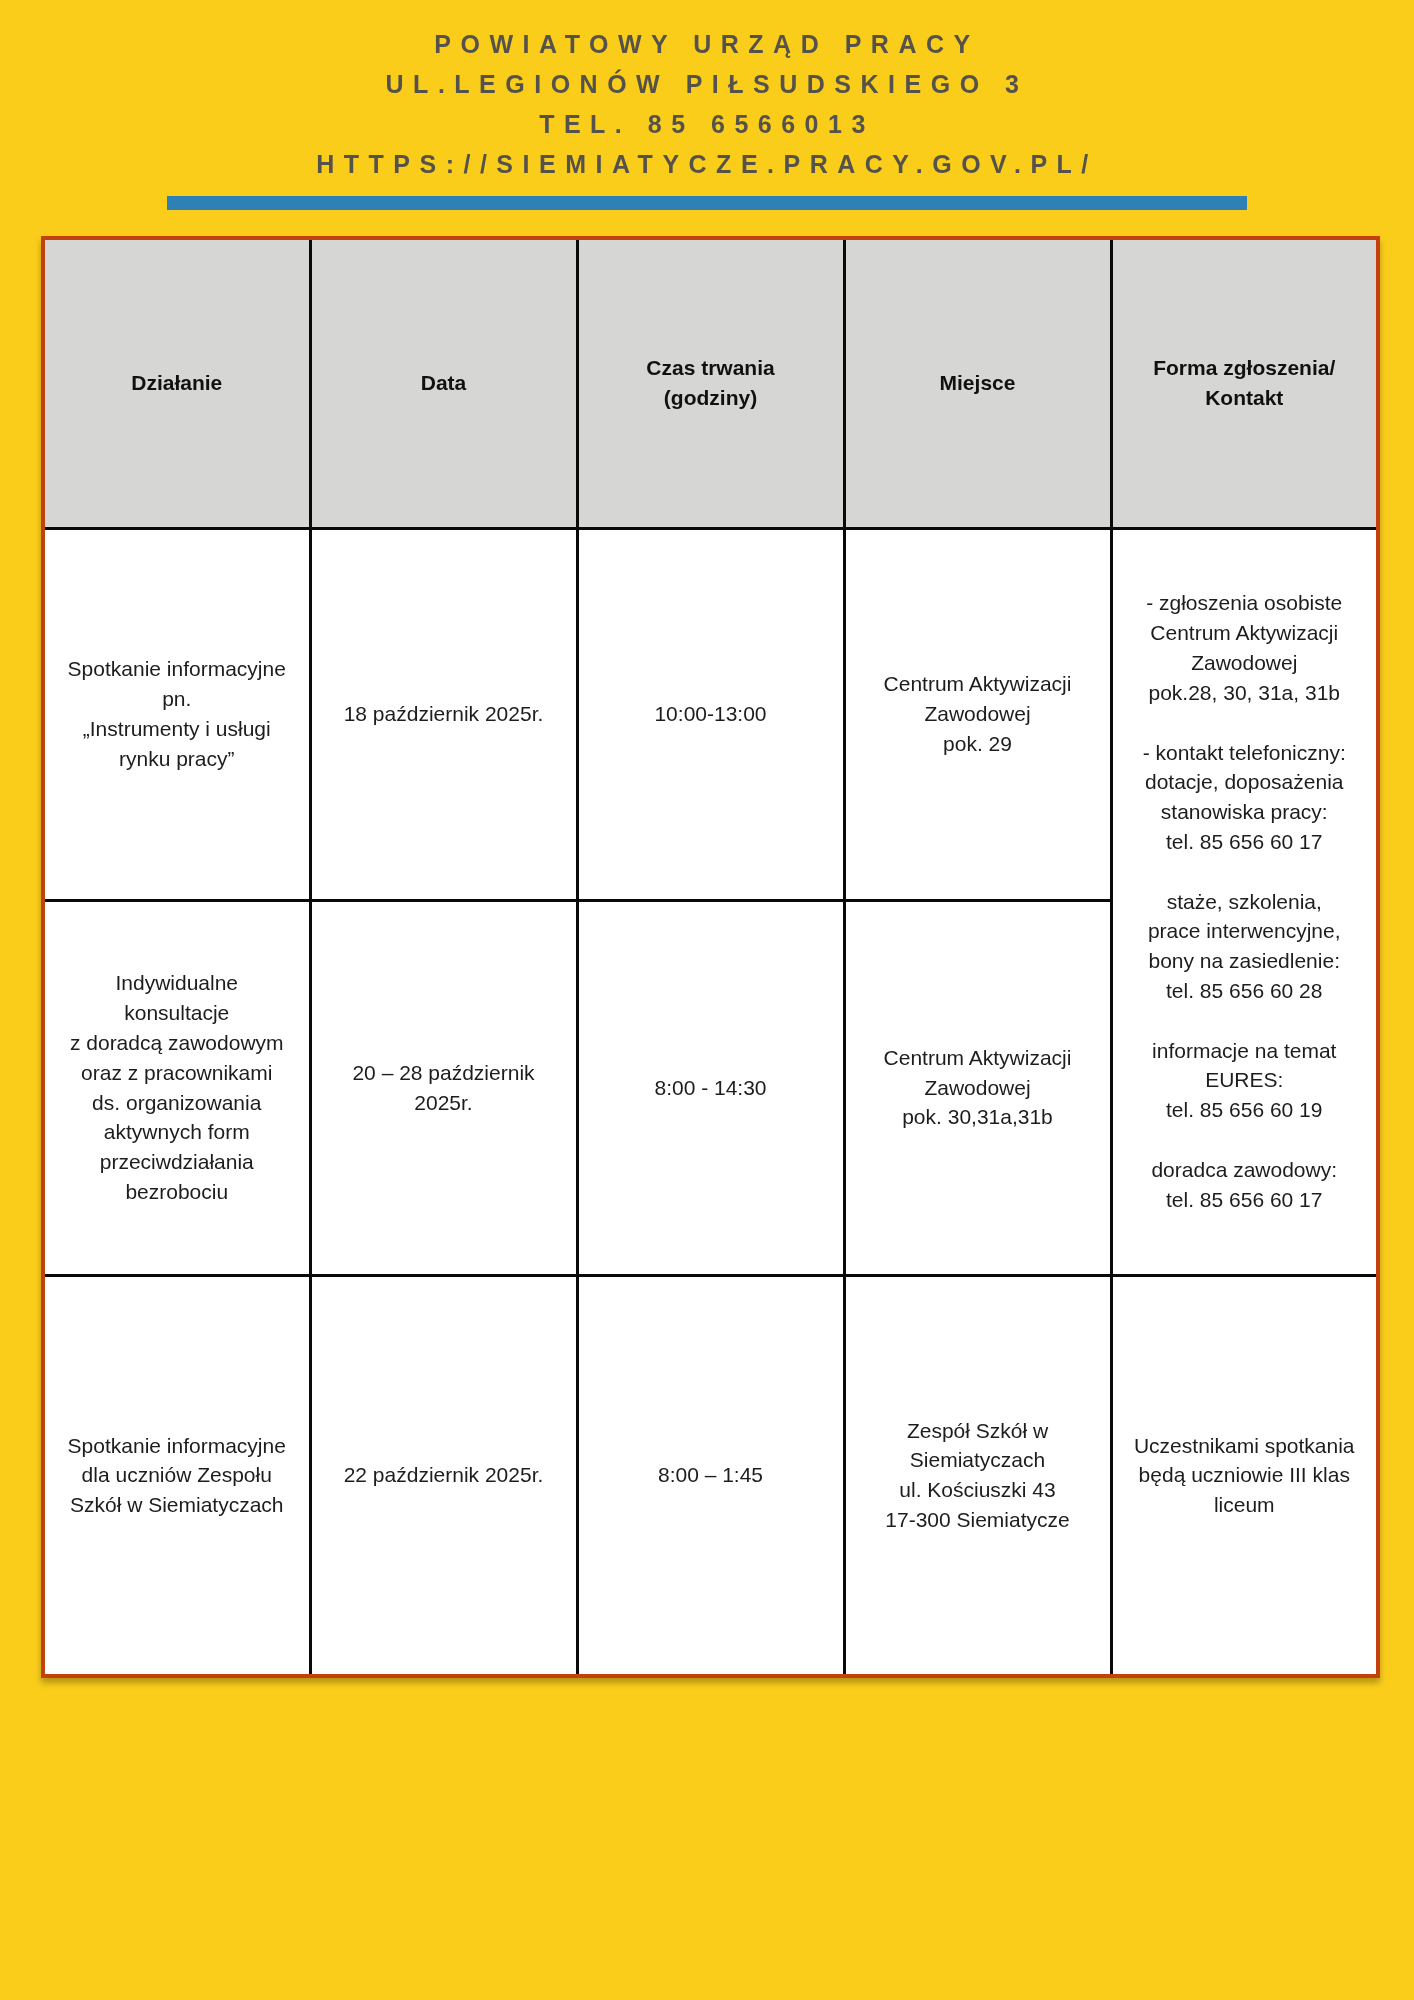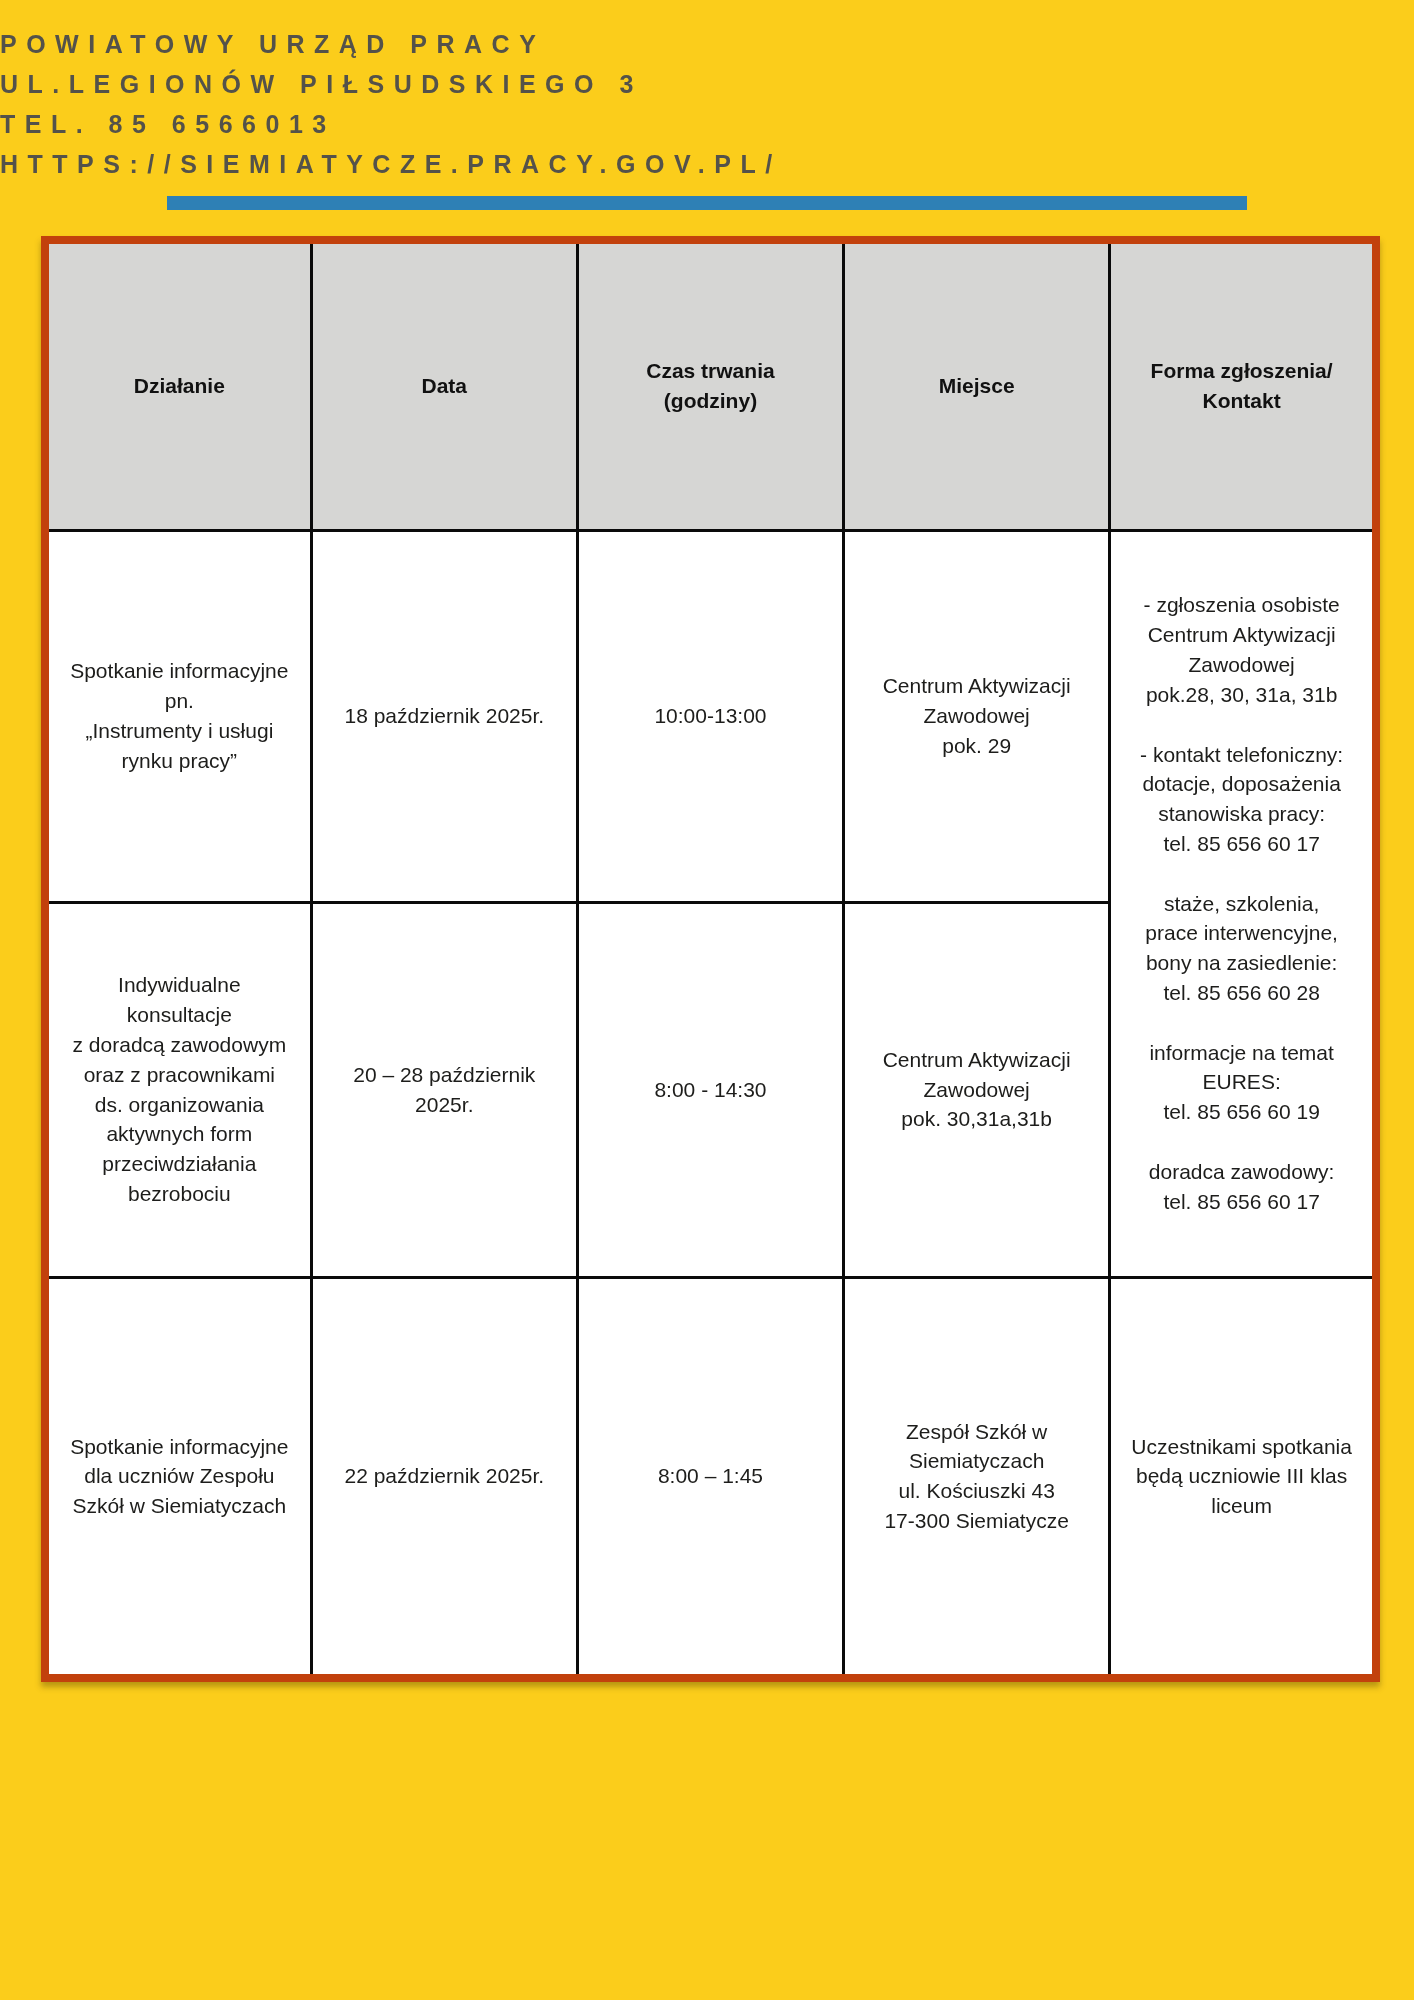--- a/index.html
+++ b/index.html
@@ -10,20 +10,21 @@
     width: 1414px;
     height: 2000px;
     background: #fbcd1b;
     font-family: "Liberation Sans", "DejaVu Sans", sans-serif;
     color: #1d1d1b;
     overflow: hidden;
   }
   
   .poster-header {
     padding-top: 24px;
+    text-align: center;
   }
   .poster-header .line {
     font-size: 25px;
     font-weight: bold;
     letter-spacing: 0.38em;
     line-height: 40px;
     color: #54524a;
     white-space: nowrap;
   }
   .divider-bar {
@@ -45,21 +46,21 @@
     border: 3px solid #0a0a0a;
     text-align: center;
     vertical-align: middle;
     font-size: 21px;
     line-height: 1.42;
     white-space: pre-line;
     padding: 4px 6px;
     overflow: hidden;
   }
   .schedule-table {
-    border: 8px solid #c2410c;
+    border: 4px solid #c2410c;
   }
   .schedule-table th {
     background: #d6d6d4;
     font-weight: bold;
     color: #111111;
   }
   tr.row-head   { height: 290px; }
   tr.row-1      { height: 372px; }
   tr.row-2      { height: 375px; }
   tr.row-3      { height: 401px; }

